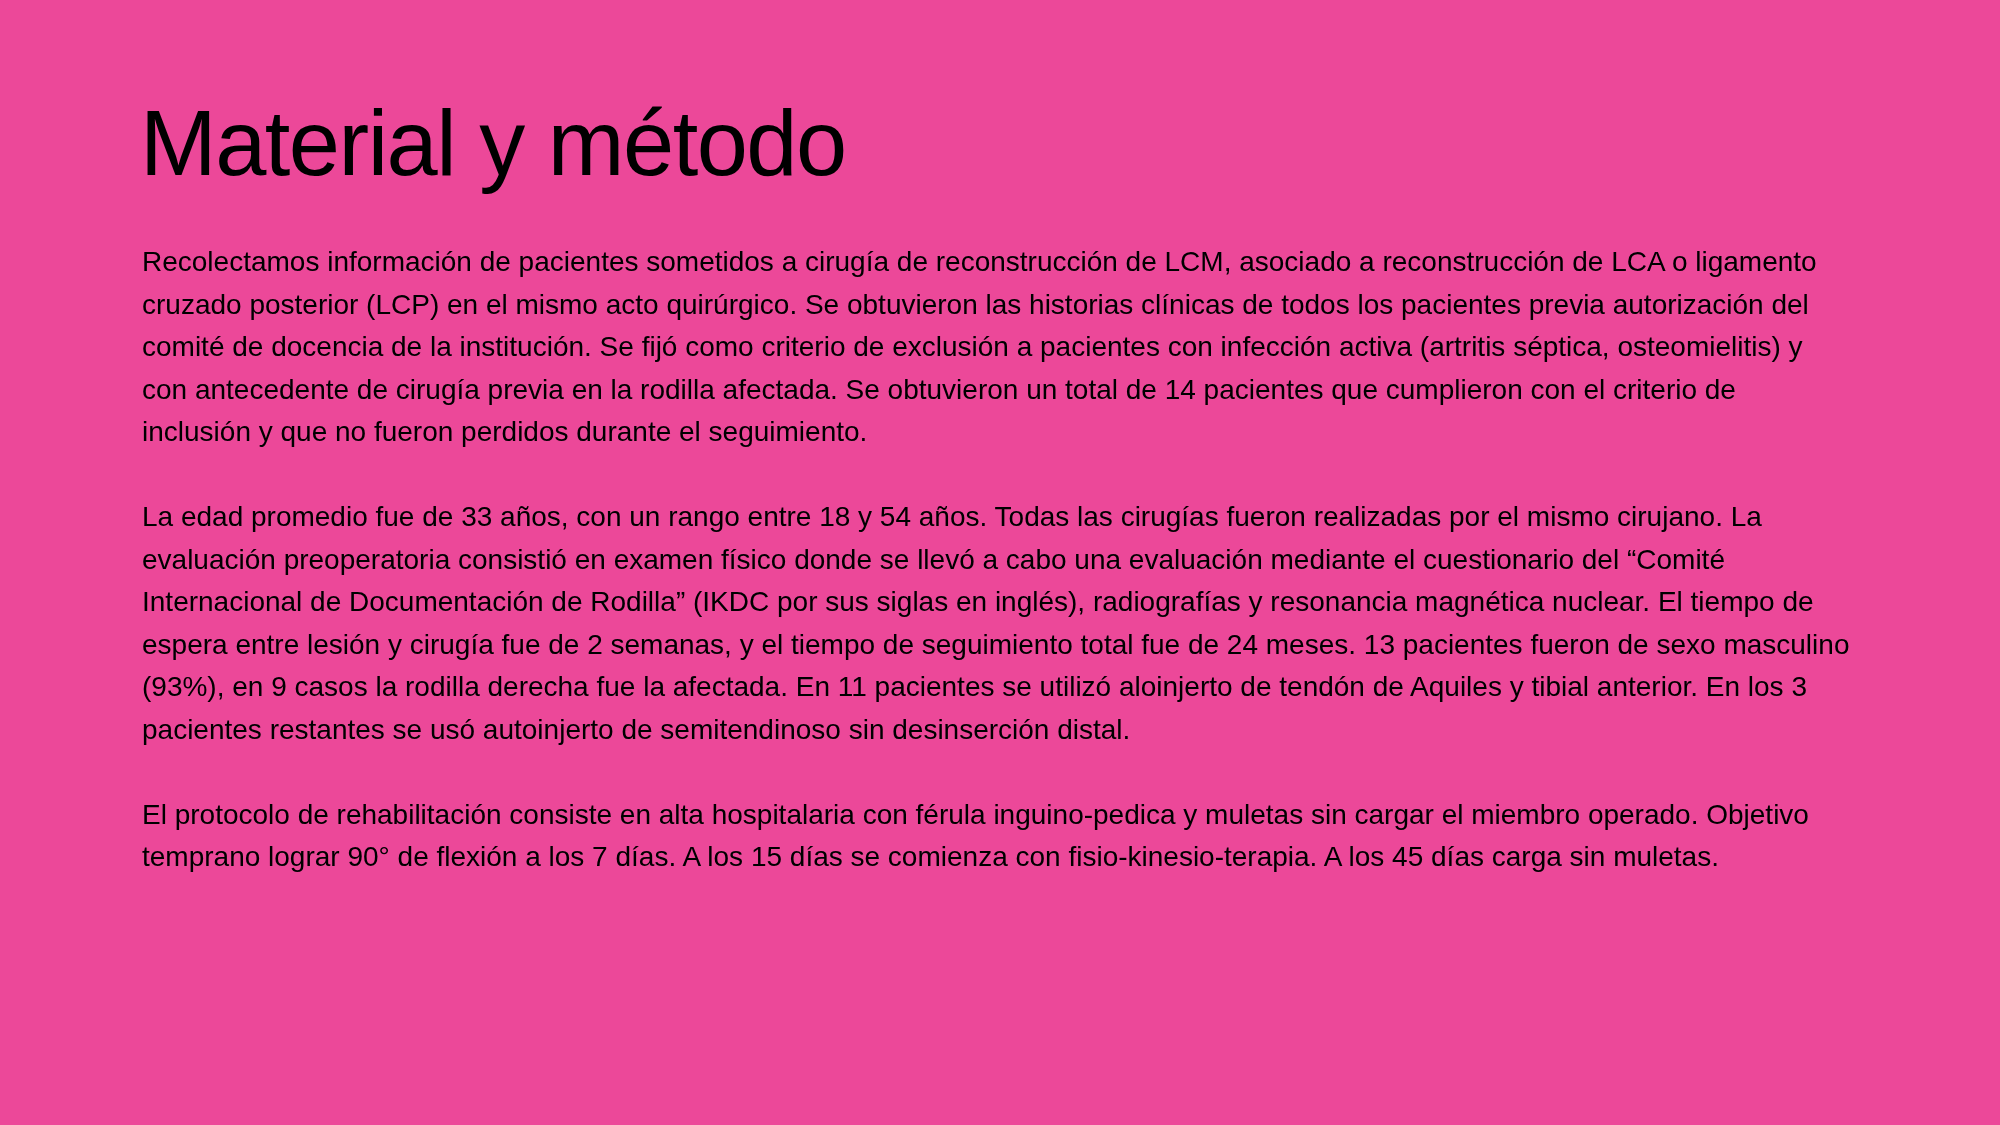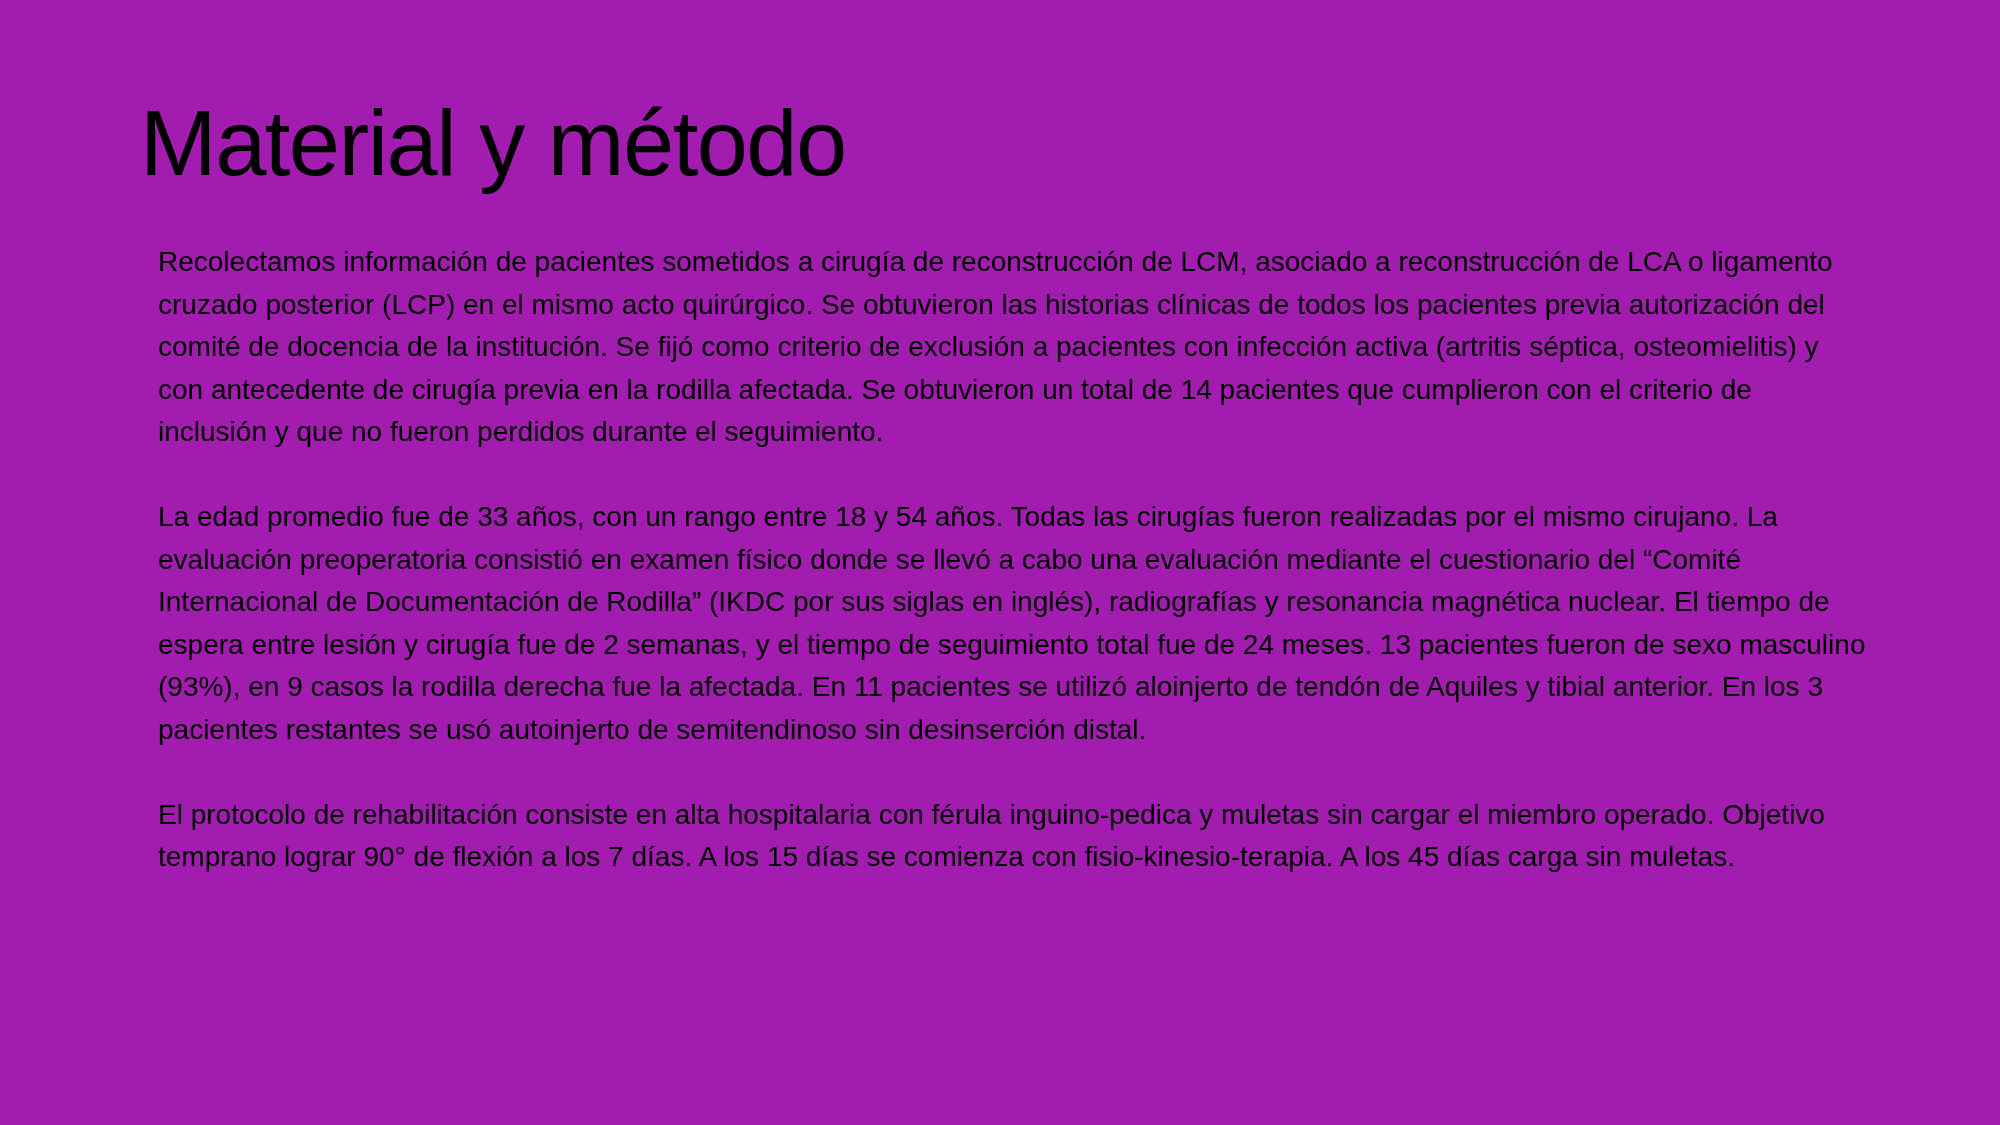--- a/index.html
+++ b/index.html
@@ -4,40 +4,40 @@
 <style>
   html, body {
     margin: 0;
     padding: 0;
     background: #ffffff;
   }
   .slide {
     position: relative;
     width: 2000px;
     height: 1125px;
-    background: #a21caf;
+    background: #ec4899;
     overflow: hidden;
     font-family: "Liberation Sans", sans-serif;
   }
   .slide-title {
     position: absolute;
     left: 140px;
     top: 88px;
     margin: 0;
     font-family: "Liberation Sans", "DejaVu Sans", sans-serif;
     font-weight: 300;
     font-size: 92px;
     line-height: 1.2;
     letter-spacing: -1.5px;
     color: #000000;
     white-space: nowrap;
   }
   .slide-body {
     position: absolute;
-    left: 158px;
+    left: 142px;
     top: 241px;
     width: 1708px;
     color: #000000;
   }
   .slide-body p {
     margin: 0 0 42.5px 0;
     font-family: "Liberation Sans", sans-serif;
     font-size: 28px;
     line-height: 42.5px;
     color: #000000;

